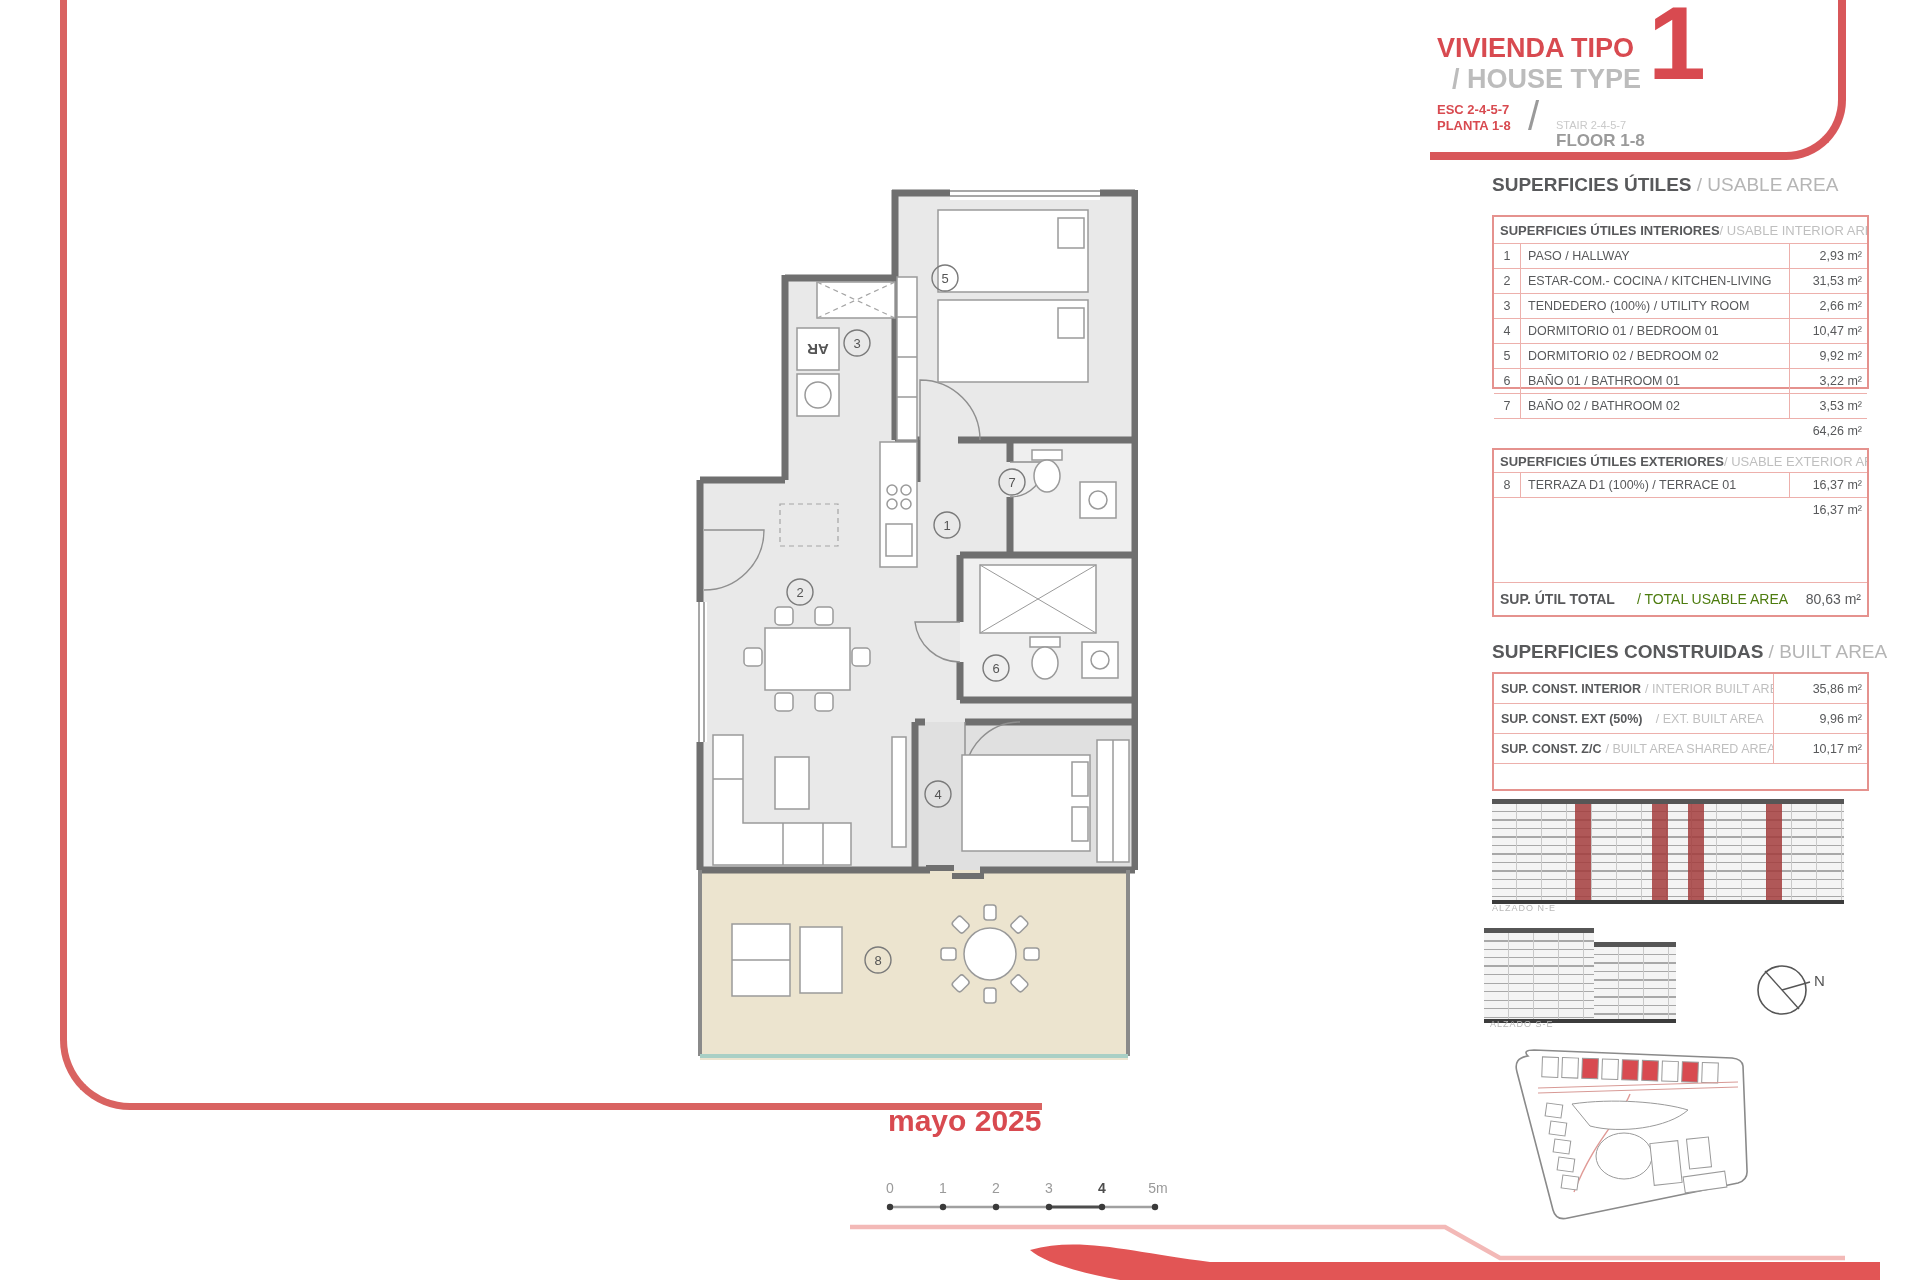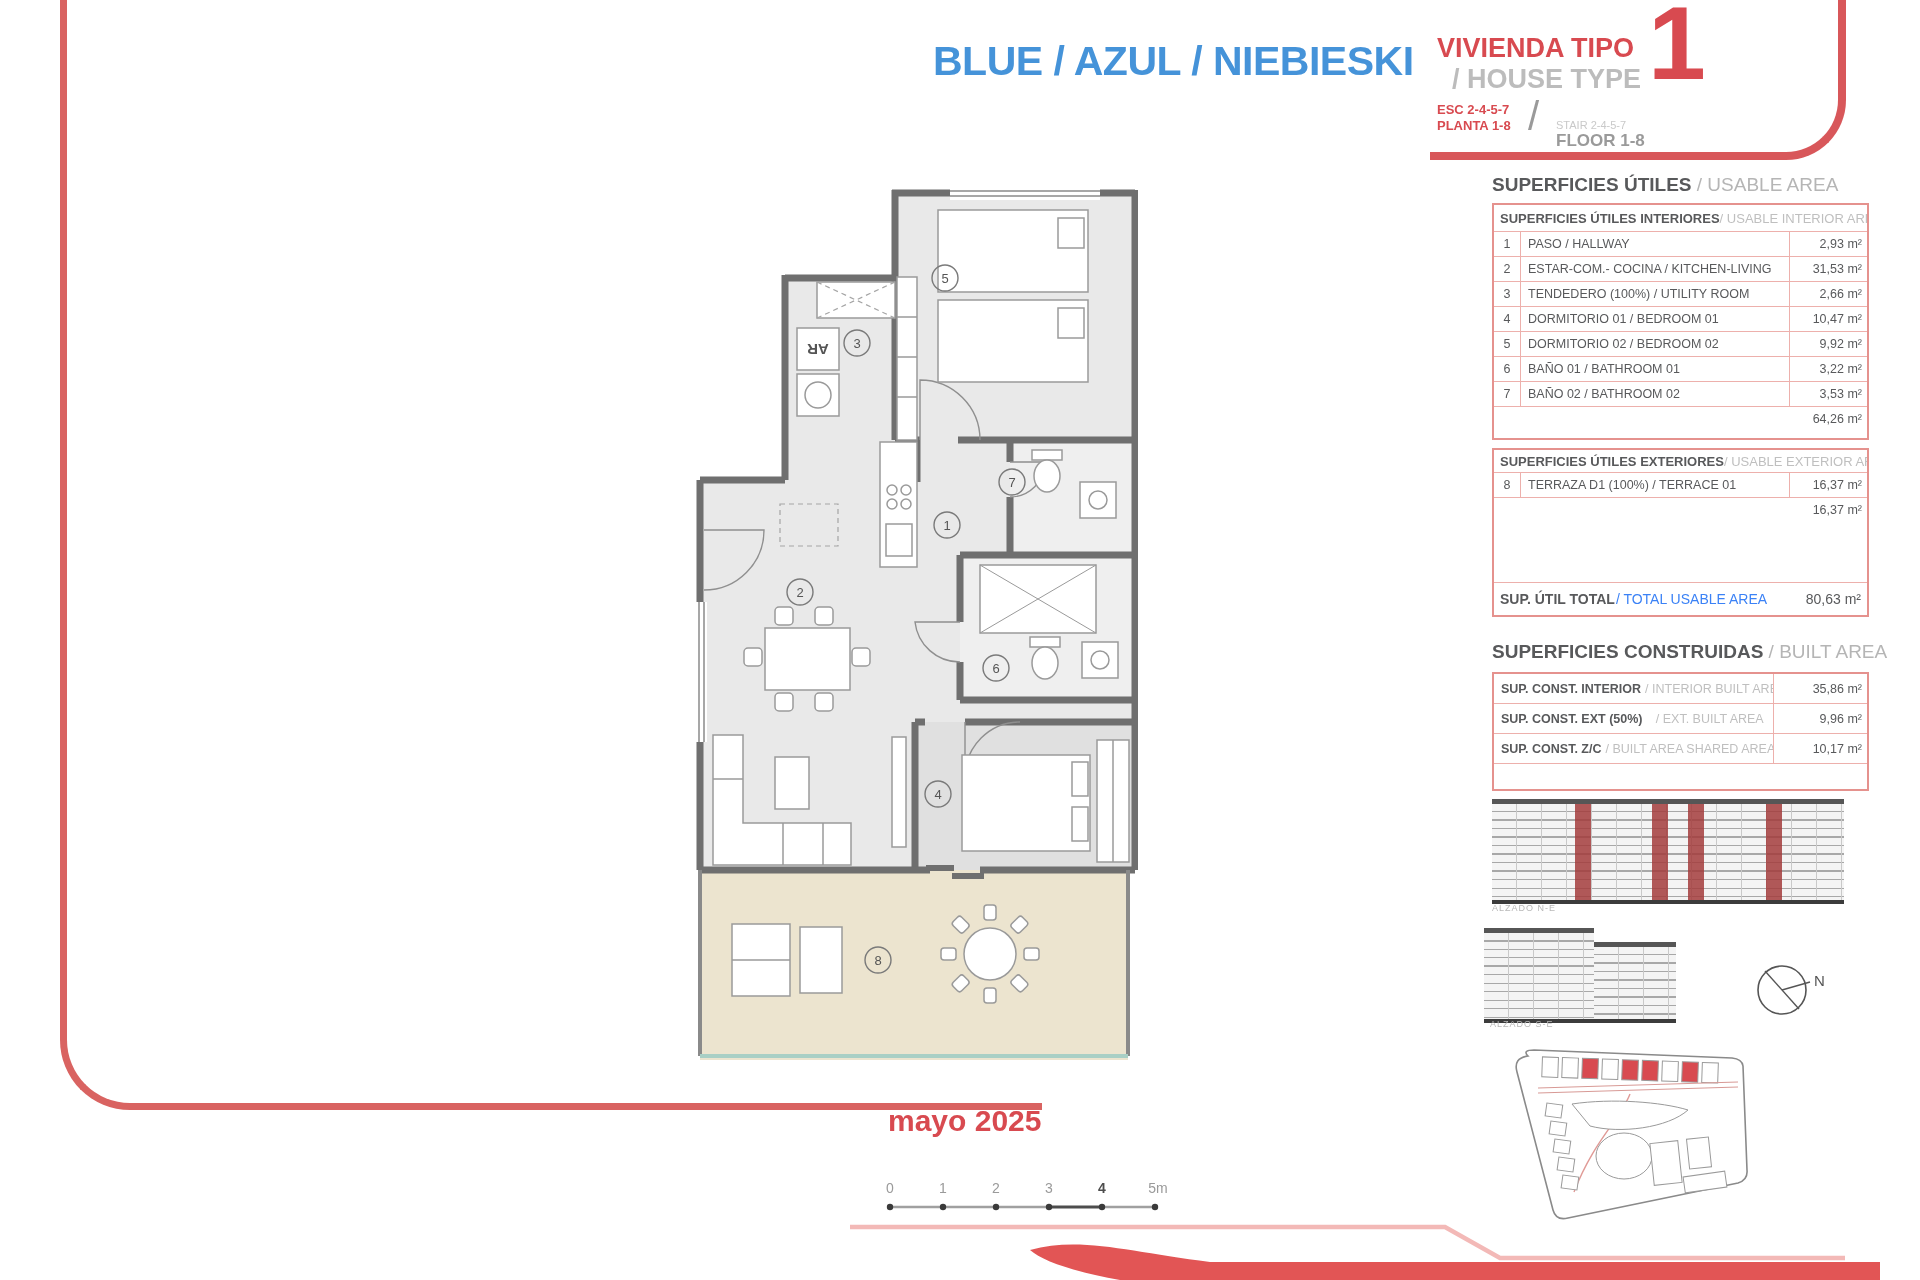--- a/index.html
+++ b/index.html
@@ -40,21 +40,21 @@
   .thead .light{color:#bfbfbf;font-size:13px;}
   .trow{display:flex;align-items:stretch;border-bottom:1px solid #edb0ac;height:24px;}
   .tnum{width:26px;border-right:1px solid #edb0ac;display:flex;align-items:center;justify-content:center;}
   .tlbl{flex:1;display:flex;align-items:center;padding-left:7px;white-space:nowrap;overflow:hidden;}
   .tval{width:72px;border-left:1px solid #edb0ac;display:flex;align-items:center;
         justify-content:flex-end;padding-right:5px;}
   .subtotal{height:24px;display:flex;align-items:center;justify-content:flex-end;padding-right:5px;}
   .total-row{position:absolute;left:0;right:0;bottom:0;height:32px;border-top:1px solid #edb0ac;
      display:flex;align-items:center;padding:0 6px;font-size:14px;}
   .total-row .dark{color:#58595b;font-weight:bold;white-space:nowrap;}
-  .total-row .light{color:#3b82f6;margin-left:1px;white-space:nowrap;flex:1;}
+  .total-row .light{color:#4d7c0f;margin-left:22px;white-space:nowrap;flex:1;}
   .total-row .tv{color:#58595b;white-space:nowrap;}
   .btrow{display:flex;align-items:center;border-bottom:1px solid #edb0ac;height:29px;padding-left:7px;text-align:center;}
   .btrow .dark{color:#58595b;font-weight:bold;white-space:nowrap;}
   .btrow .light{color:#bfbfbf;margin-left:4px;white-space:nowrap;flex:1;overflow:hidden;}
   .btrow .bval{width:88px;border-left:1px solid #edb0ac;align-self:stretch;display:flex;
      align-items:center;justify-content:flex-end;padding-right:5px;}
   .btrow.last{border-bottom:none;height:32px;font-size:14px;}
   .btrow.last .bval{border-left:none;}
 
   
@@ -71,40 +71,39 @@
   svg text{font-family:"Liberation Sans", sans-serif;}
 </style>
 </head>
 <body>
 
 <div class="canvas">
 
   <div class="frame-left"></div>
   <div class="frame-topright"></div>
 
-  <div class="title-blue">BLUE / AZUL / NIEBIESKI</div>
   <div class="ht-es">VIVIENDA TIPO</div>
   <div class="ht-en">/ HOUSE TYPE</div>
   <div class="esc-block">
     <div>ESC 2-4-5-7</div>
     <div>PLANTA 1-8</div>
   </div>
   <div class="slash-big">/</div>
   <div class="stair-block">
     <div class="stair-line1">STAIR 2-4-5-7</div>
     <div class="stair-line2">FLOOR 1-8</div>
   </div>
   <div class="big-one">1</div>
 
   <div class="sec-title" style="left:1492px;top:174px;">
     <span class="dark">SUPERFICIES ÚTILES</span>
     <span class="light">/ USABLE AREA</span>
   </div>
 
-  <div class="tbl" style="top:203px;height:237px;">
+  <div class="tbl" style="top:215px;height:174px;">
     <div class="thead" style="height:26px;">
       <span class="dark">SUPERFICIES ÚTILES INTERIORES </span>
       <span class="light">/ USABLE INTERIOR AREA</span>
     </div>
     <div class="trow">
       <span class="tnum">1</span>
       <span class="tlbl">PASO / HALLWAY</span>
       <span class="tval">2,93 m²</span>
     </div>
     <div class="trow">

